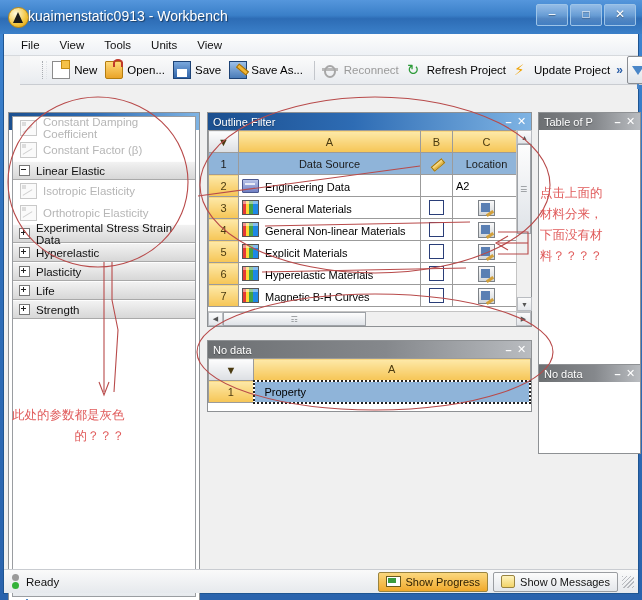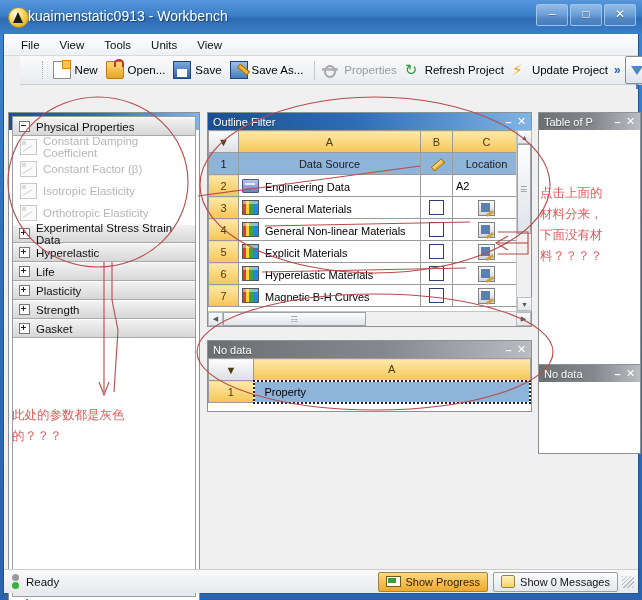--- a/index.html
+++ b/index.html
@@ -265,21 +265,21 @@
         <span class="ico ico-save"></span>
         <span>Save</span>
       </div>
       <div class="tb">
         <span class="ico ico-saveas"></span>
         <span>Save As...</span>
       </div>
       <div class="tbsep"></div>
       <div class="tb dim">
         <span class="ico ico-recon"></span>
-        <span>Properties</span>
+        <span>Reconnect</span>
       </div>
       <div class="tb">
         <span class="ico ico-refresh">↻</span>
         <span>Refresh Project</span>
       </div>
       <div class="tb">
         <span class="ico ico-update">⚡</span>
         <span>Update Project</span>
       </div>
       <div class="chev">»</div>
@@ -289,65 +289,61 @@
     </div>
 
     <div class="panel" id="toolbox">
       <div class="pt blue">
         <span class="ptitle">Toolbox</span>
         <span class="ptbtn">–</span>
         <span class="ptbtn">✕</span>
       </div>
       <div class="tbx-inner">
 
-        <div class="grp">
-          <span class="pm"></span>
-          <span>Physical Properties</span>
-        </div>
         <div class="leaf">
           <span class="leaficon"></span>
           <span>Constant Damping Coefficient</span>
         </div>
         <div class="leaf">
           <span class="leaficon"></span>
           <span>Constant Factor (β)</span>
         </div>
 
+        <div class="grp">
+          <span class="pm"></span>
+          <span>Linear Elastic</span>
+        </div>
         <div class="leaf">
           <span class="leaficon"></span>
           <span>Isotropic Elasticity</span>
         </div>
         <div class="leaf">
           <span class="leaficon"></span>
           <span>Orthotropic Elasticity</span>
         </div>
 
         <div class="grp">
           <span class="pm plus"></span>
           <span>Experimental Stress Strain Data</span>
         </div>
         <div class="grp">
           <span class="pm plus"></span>
           <span>Hyperelastic</span>
         </div>
         <div class="grp">
           <span class="pm plus"></span>
-          <span>Life</span>
+          <span>Plasticity</span>
         </div>
         <div class="grp">
           <span class="pm plus"></span>
-          <span>Plasticity</span>
+          <span>Life</span>
         </div>
         <div class="grp">
           <span class="pm plus"></span>
           <span>Strength</span>
-        </div>
-        <div class="grp">
-          <span class="pm plus"></span>
-          <span>Gasket</span>
         </div>
       </div>
       <div class="tbx-foot">
         <span class="funnel"></span>
         <span class="viewall">View All / Customize...</span>
       </div>
     </div>
 
     <div class="panel" id="outline">
       <div class="pt blue">
@@ -521,17 +517,17 @@
       <path d="M262,272 L466,268"></path>
       <path d="M198,196 L420,166"></path>
     </g>
   </svg>
 
   <div class="anno">
     <div class="anno-text" style="left:540px;top:182px;">点击上面的
 材料分来，
 下面没有材
 料？？？？</div>
-    <div class="anno-text" style="left:12px;top:404px;">此处的参数都是灰色
+    <div class="anno-text" style="left:12px;top:404px;text-align:right;">此处的参数都是灰色
 的？？？</div>
   </div>
 
 </div>
 
 </body></html>

